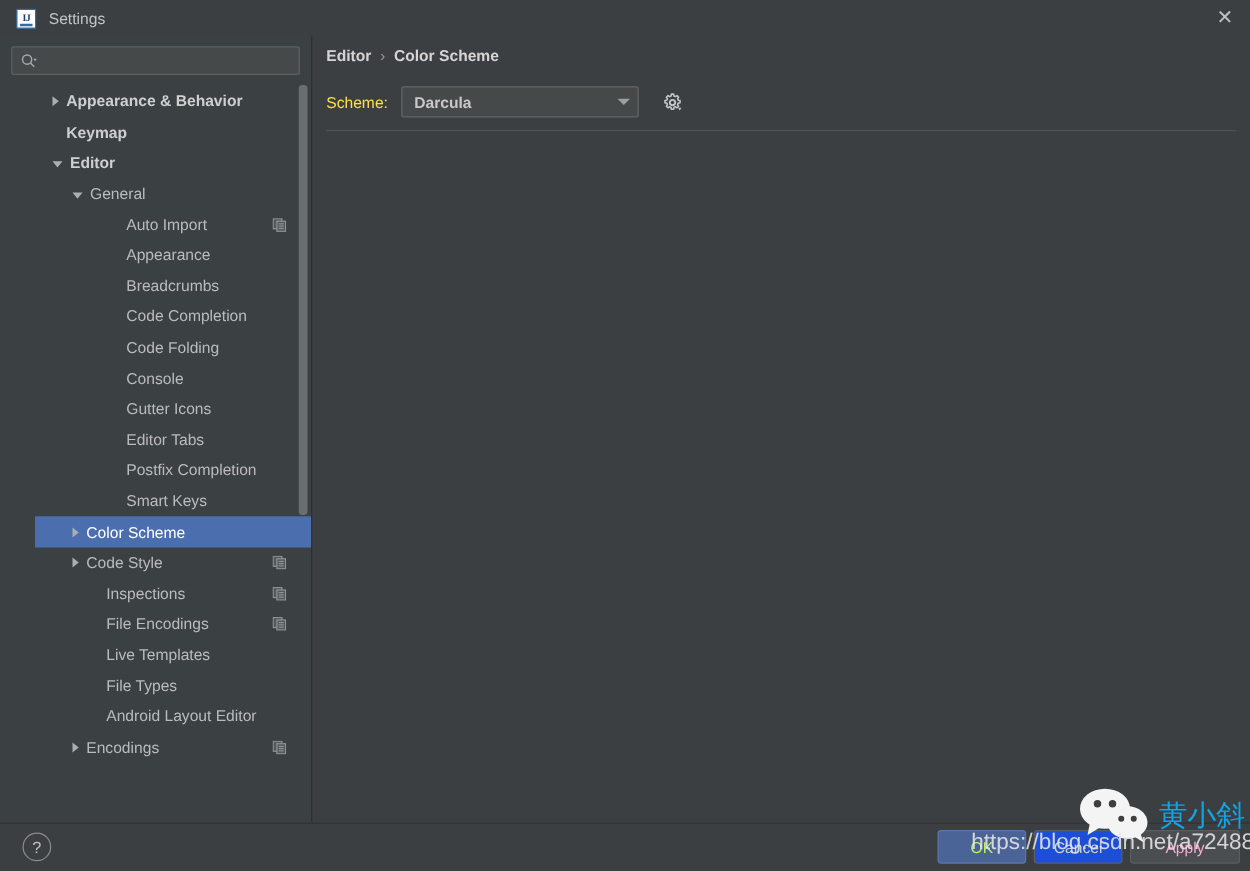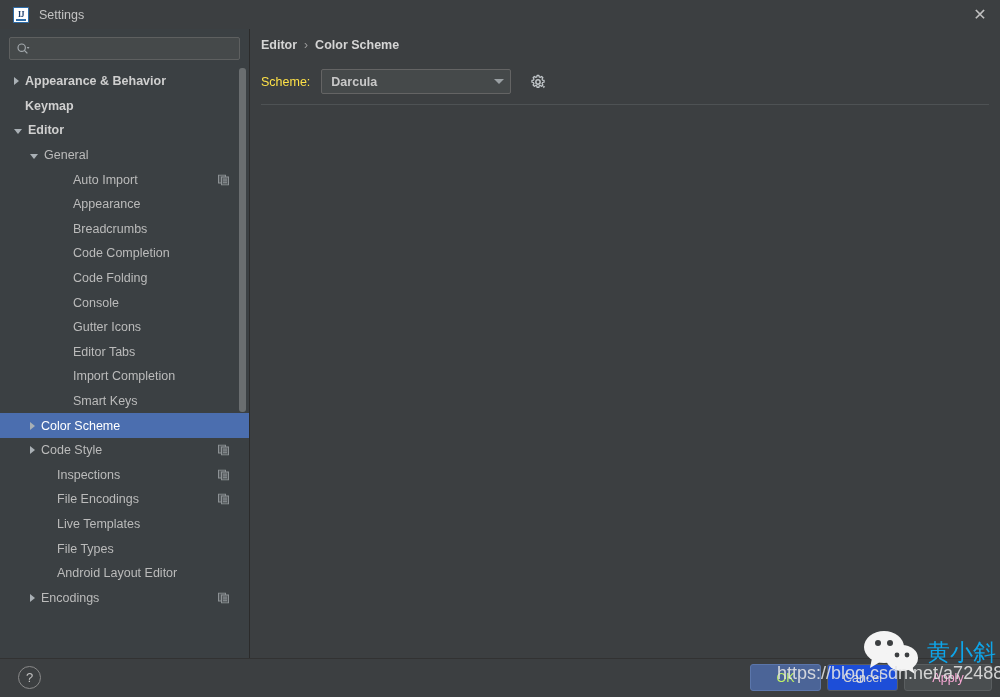--- a/index.html
+++ b/index.html
@@ -67,21 +67,21 @@
     display: flex; align-items: center;
     padding-left: 6px;
   }
   .search-icon { width: 14px; height: 14px; display:block; }
   .search-input {
     flex: 1; background: transparent; border: none; outline: none;
     color: #bbbbbb; font-size: 12px; font-family: "Liberation Sans", sans-serif;
     padding-left: 6px;
   }
 
-  .tree { margin-top: 9px; position: relative; }
+  .tree { margin-top: 9px; position: relative; padding-left: 28px; }
   .tree-row {
     height: 24.6px;
     display: flex; align-items: center;
     position: relative;
     cursor: pointer;
     padding-right: 14px;
   }
   .tree-row.selected { background: #4b6eaf; }
   .tree-row .arrow {
     width: 0; height: 0; flex: none;
@@ -305,21 +305,21 @@
         <div class="tree-row ind3">
           <span class="arrow hidden"></span>
           <span class="label">Gutter Icons</span>
         </div>
         <div class="tree-row ind3">
           <span class="arrow hidden"></span>
           <span class="label">Editor Tabs</span>
         </div>
         <div class="tree-row ind3">
           <span class="arrow hidden"></span>
-          <span class="label">Import Completion</span>
+          <span class="label">Postfix Completion</span>
         </div>
         <div class="tree-row ind3">
           <span class="arrow hidden"></span>
           <span class="label">Smart Keys</span>
         </div>
         <div class="tree-row ind1 selected">
           <span class="arrow"></span>
           <span class="label">Color Scheme</span>
         </div>
         <div class="tree-row ind1">

